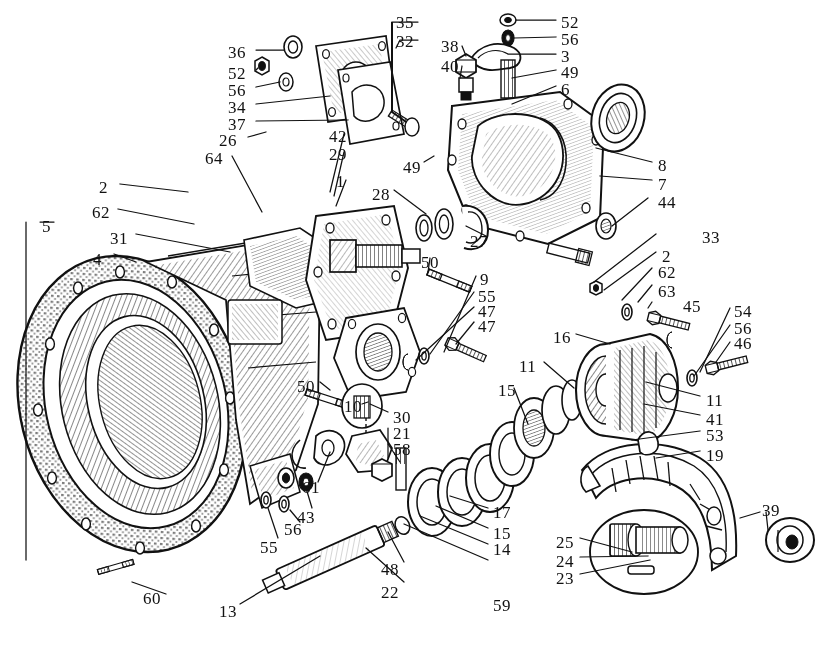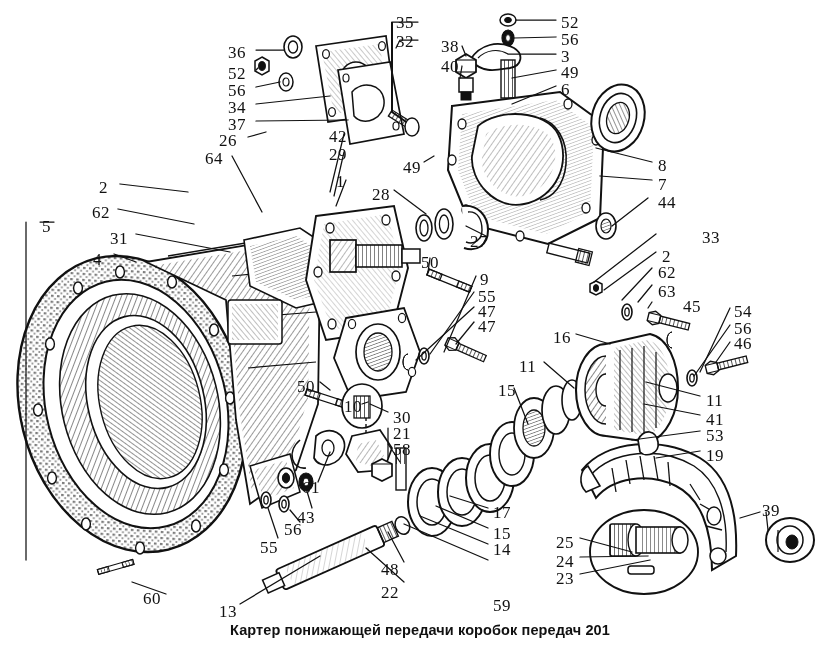--- a/index.html
+++ b/index.html
@@ -522,15 +522,14 @@
   <div class="callout" style="left:493px;top:561px;margin-top:36px;"><span>59</span></div>
   <div class="callout" style="left:381px;top:561px;text-align:right;"><span>48</span></div>
   <div class="callout" style="left:381px;top:584px;"><span>22</span></div>
   <div class="callout" style="left:556px;top:534px;"><span>25</span></div>
   <div class="callout" style="left:556px;top:553px;"><span>24</span></div>
   <div class="callout" style="left:556px;top:570px;"><span>23</span></div>
   <div class="callout" style="left:762px;top:502px;"><span>39</span></div>
   <div class="callout" style="left:143px;top:590px;"><span>60</span></div>
   <div class="callout" style="left:219px;top:603px;"><span>13</span></div>
 
-  <div id="caption">Картер понижающей передачи коробок передач 201</div>
 
 </div>
 
 </body></html>

